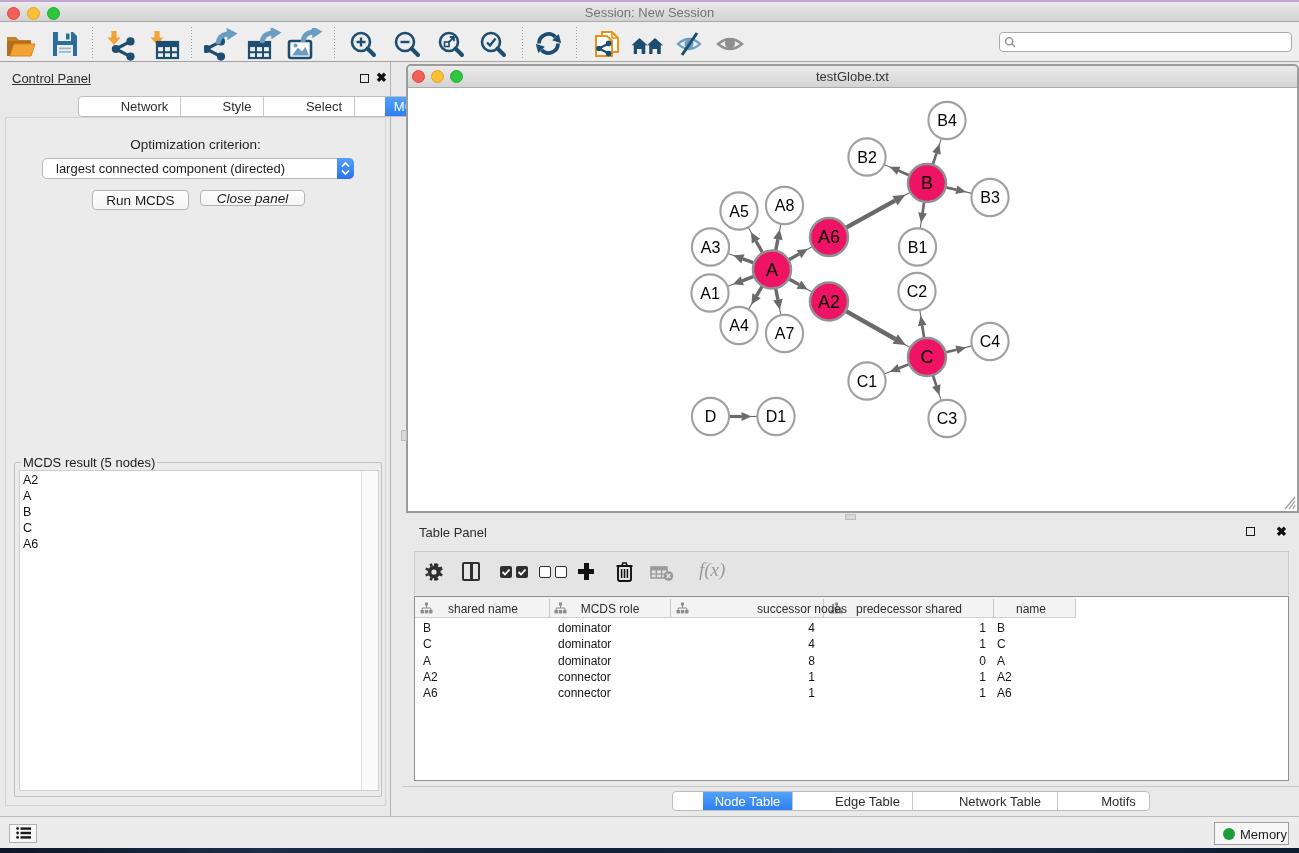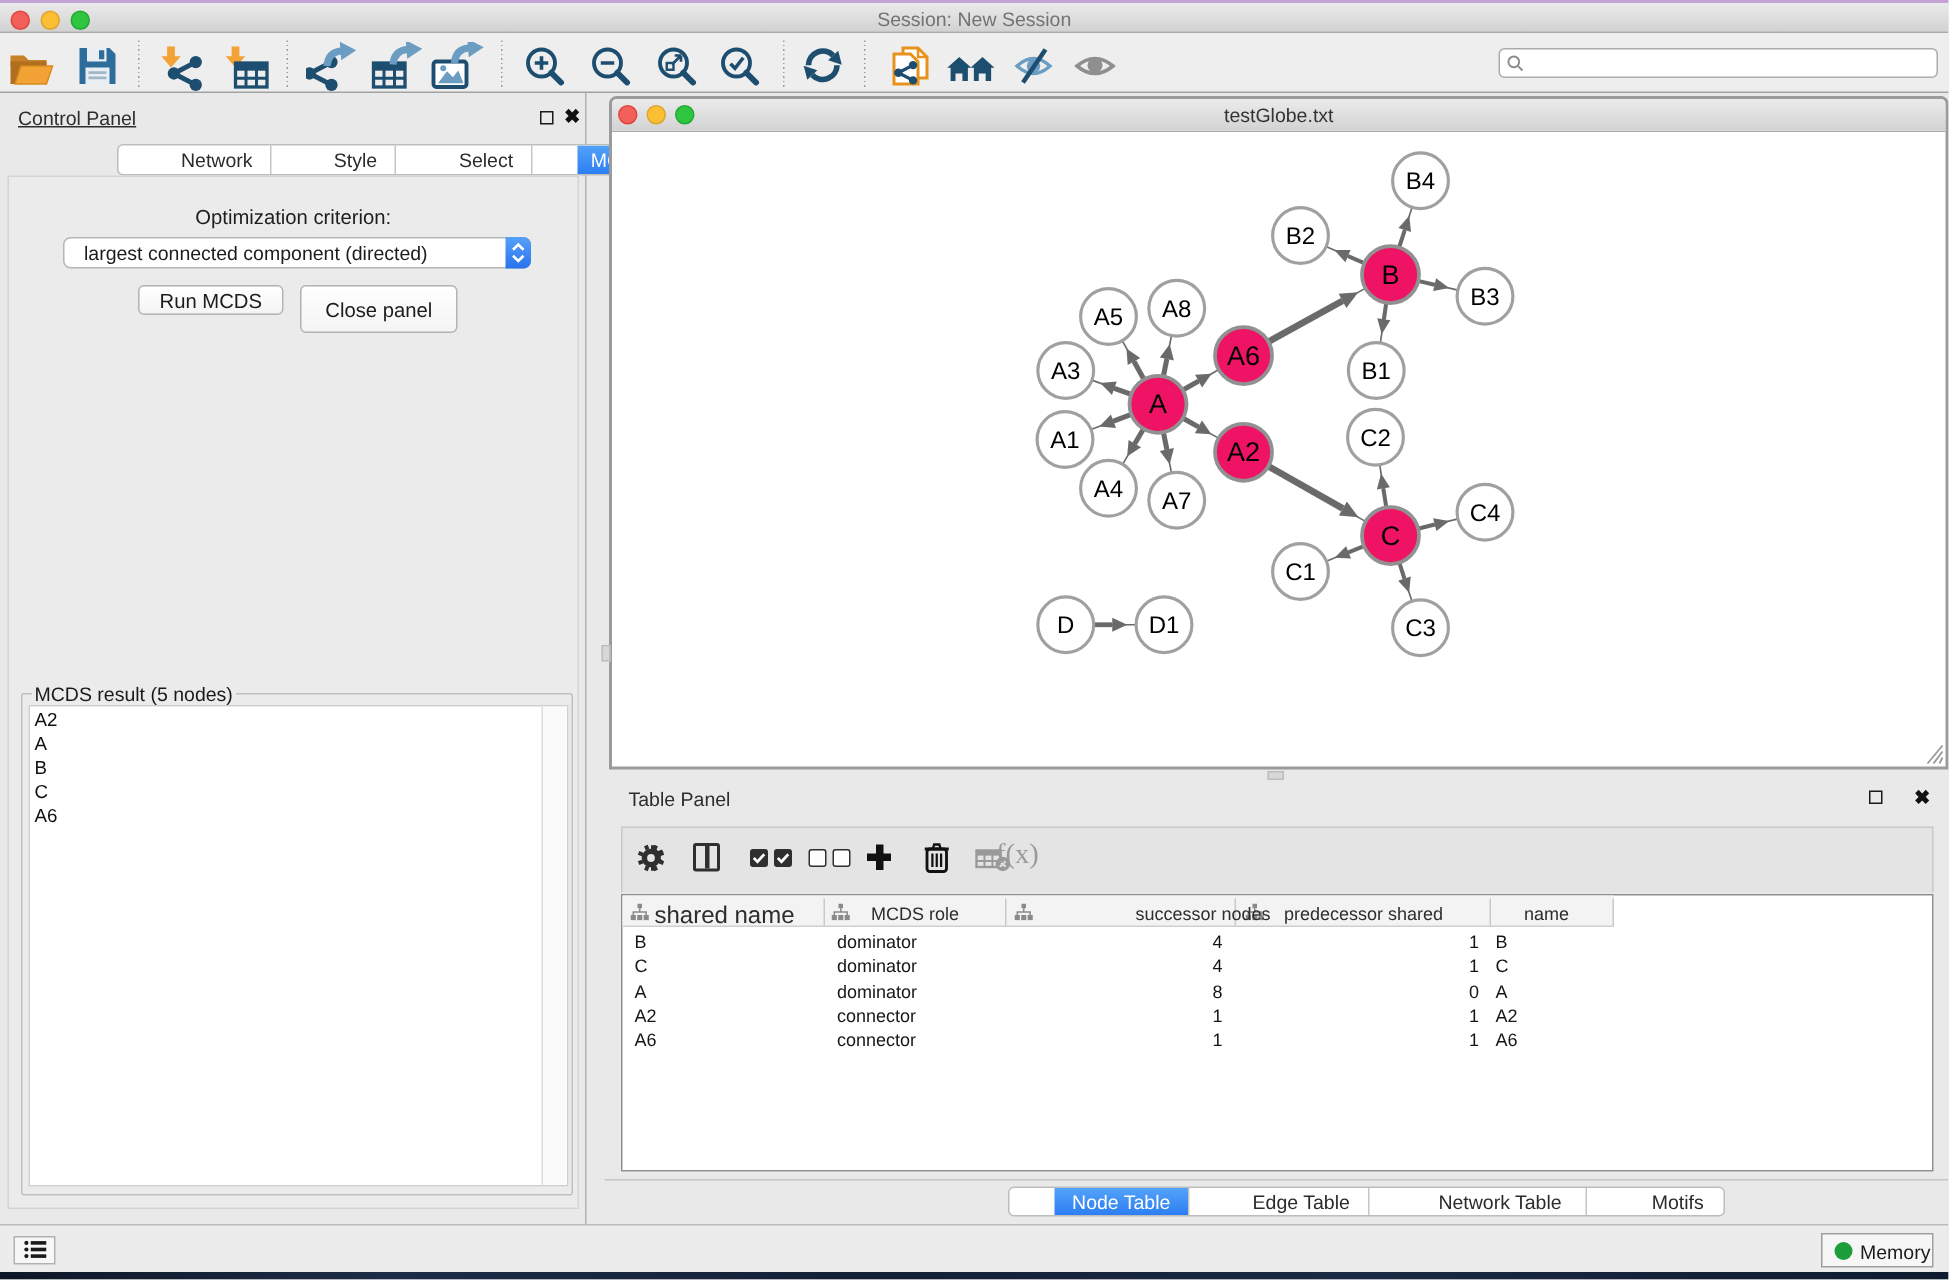--- a/index.html
+++ b/index.html
@@ -152,21 +152,21 @@
 <div class="ab" style="left:5px;top:117px;width:381px;height:689px;border:1px solid #d4d4d4;background:#ebebeb;box-sizing:border-box;"></div>
 <div class="ab" style="left:0;top:137px;width:391px;text-align:center;font-size:13.5px;color:#1e1e1e;">Optimization criterion:</div>
 <div class="ab" style="left:42px;top:158px;width:312px;height:21px;background:#fff;border:1px solid #b6b6b6;border-radius:5px;box-sizing:border-box;"></div>
 <div class="ab" style="left:56px;top:161px;font-size:13px;color:#1c1c1c;">largest connected component (directed)</div>
 <div class="ab" style="left:337px;top:158px;width:17px;height:21px;background:linear-gradient(#55a1f8,#2a72ee);border-radius:0 5px 5px 0;"></div>
 <svg class="ab" style="left:340px;top:161px;" width="11" height="15" viewBox="0 0 11 15">
     <path d="M2 5.5 L5.5 2 L9 5.5" fill="none" stroke="#fff" stroke-width="1.7"></path>
     <path d="M2 9.5 L5.5 13 L9 9.5" fill="none" stroke="#fff" stroke-width="1.7"></path>
   </svg>
 <div class="btn" style="left:92px;top:190px;width:97px;height:20px;font-size:13.5px;">Run MCDS</div>
-<div class="btn" style="left:200px;top:190px;width:105px;height:32px;font-size:13.5px;">Close panel</div>
+<div class="btn" style="left:200px;top:190px;width:105px;height:16px;font-size:13.5px;font-style:italic;">Close panel</div>
 <fieldset class="ab" style="left:14px;top:455px;width:368px;height:342px;border:1px solid #c0c0c0;border-radius:2px;margin:0;padding:0;box-sizing:border-box;">
 <legend style="font-size:13px;color:#1a1a1a;margin-left:6px;padding:0 2px;">MCDS result (5 nodes)</legend>
   </fieldset>
 <div class="ab" style="left:19px;top:470px;width:360px;height:321px;background:#fff;border:1px solid #cfcfcf;box-sizing:border-box;"></div>
 <div class="ab" style="left:361px;top:471px;width:17px;height:319px;background:#fafafa;border-left:1px solid #ddd;box-sizing:border-box;"></div>
 <div class="ab" style="left:23px;top:473px;font-size:12.5px;color:#111;">A2</div>
 <div class="ab" style="left:23px;top:489px;font-size:12.5px;color:#111;">A</div>
 <div class="ab" style="left:23px;top:505px;font-size:12.5px;color:#111;">B</div>
 <div class="ab" style="left:23px;top:521px;font-size:12.5px;color:#111;">C</div>
 <div class="ab" style="left:23px;top:537px;font-size:12.5px;color:#111;">A6</div>
@@ -333,21 +333,21 @@
   </svg>
 <svg class="ab" style="left:650px;top:566px;" width="24" height="15" viewBox="0 0 24 15">
     <rect x="1" y="1" width="16" height="11" fill="none" stroke="#9a9a9a" stroke-width="1.6"></rect>
     <rect x="1" y="1" width="16" height="3.4" fill="#9a9a9a"></rect>
     <line x1="6.3" y1="1" x2="6.3" y2="12" stroke="#9a9a9a" stroke-width="1.3"></line>
     <line x1="11.6" y1="1" x2="11.6" y2="12" stroke="#9a9a9a" stroke-width="1.3"></line>
     <line x1="1" y1="8" x2="17" y2="8" stroke="#9a9a9a" stroke-width="1.3"></line>
     <circle cx="18.5" cy="10" r="4.8" fill="#9a9a9a"></circle>
     <path d="M16.6 8.1 L20.4 11.9 M20.4 8.1 L16.6 11.9" stroke="#e4e4e4" stroke-width="1.4"></path>
   </svg>
-<div class="ab" style="left:664px;top:559px;font-family:'Liberation Serif',serif;font-size:19px;color:#9a9a9a;">f(x)</div>
+<div class="ab" style="left:699px;top:559px;font-family:'Liberation Serif',serif;font-style:italic;font-size:19px;color:#9a9a9a;">f(x)</div>
 <div class="ab" style="left:414px;top:596px;width:875px;height:185px;background:#fff;border:1px solid #8f8f8f;box-sizing:border-box;"></div>
 <div class="ab" style="left:415px;top:597px;width:661px;height:21px;background:#f3f3f3;border-bottom:1px solid #cfcfcf;box-sizing:border-box;"></div>
 <div class="ab" style="left:549px;top:599px;width:1px;height:18px;background:#c9c9c9;"></div>
 <div class="ab" style="left:670px;top:599px;width:1px;height:18px;background:#c9c9c9;"></div>
 <div class="ab" style="left:823px;top:599px;width:1px;height:18px;background:#c9c9c9;"></div>
 <div class="ab" style="left:993px;top:599px;width:1px;height:18px;background:#c9c9c9;"></div>
 <div class="ab" style="left:1075px;top:599px;width:1px;height:18px;background:#c9c9c9;"></div>
 <svg class="ab" style="left:420px;top:602px;" width="13" height="12" viewBox="0 0 13 12">
     <rect x="5" y="0.5" width="3" height="3" fill="#8a8a8a"></rect>
     <rect x="0.5" y="8" width="3.4" height="3.4" fill="#8a8a8a"></rect>
@@ -369,21 +369,21 @@
     <rect x="9.1" y="8" width="3.4" height="3.4" fill="#8a8a8a"></rect>
     <path d="M6.5 3.5 V6 M2.2 8 V6 H10.8 V8" fill="none" stroke="#8a8a8a" stroke-width="1"></path>
   </svg>
 <svg class="ab" style="left:830px;top:602px;" width="13" height="12" viewBox="0 0 13 12">
     <rect x="5" y="0.5" width="3" height="3" fill="#8a8a8a"></rect>
     <rect x="0.5" y="8" width="3.4" height="3.4" fill="#8a8a8a"></rect>
     <rect x="4.8" y="8" width="3.4" height="3.4" fill="#8a8a8a"></rect>
     <rect x="9.1" y="8" width="3.4" height="3.4" fill="#8a8a8a"></rect>
     <path d="M6.5 3.5 V6 M2.2 8 V6 H10.8 V8" fill="none" stroke="#8a8a8a" stroke-width="1"></path>
   </svg>
-<div class="ab" style="left:383px;top:602px;width:200px;text-align:center;font-size:16px;color:#2d2d2d;">shared name</div>
+<div class="ab" style="left:383px;top:602px;width:200px;text-align:center;font-size:12px;color:#2d2d2d;">shared name</div>
 <div class="ab" style="left:510px;top:602px;width:200px;text-align:center;font-size:12px;color:#2d2d2d;">MCDS role</div>
 <div class="ab" style="left:647px;top:602px;width:200px;text-align:right;font-size:12px;color:#2d2d2d;">successor nodes</div>
 <div class="ab" style="left:809px;top:602px;width:200px;text-align:center;font-size:12px;color:#2d2d2d;">predecessor shared</div>
 <div class="ab" style="left:931px;top:602px;width:200px;text-align:center;font-size:12px;color:#2d2d2d;">name</div>
 <div class="ab" style="left:423px;top:621px;font-size:12px;color:#161616;">B</div>
 <div class="ab" style="left:558px;top:621px;font-size:12px;color:#161616;">dominator</div>
 <div class="ab" style="left:715px;top:621px;width:100px;text-align:right;font-size:12px;color:#161616;">4</div>
 <div class="ab" style="left:886px;top:621px;width:100px;text-align:right;font-size:12px;color:#161616;">1</div>
 <div class="ab" style="left:997px;top:621px;font-size:12px;color:#161616;">B</div>
 <div class="ab" style="left:423px;top:637.25px;font-size:12px;color:#161616;">C</div>

